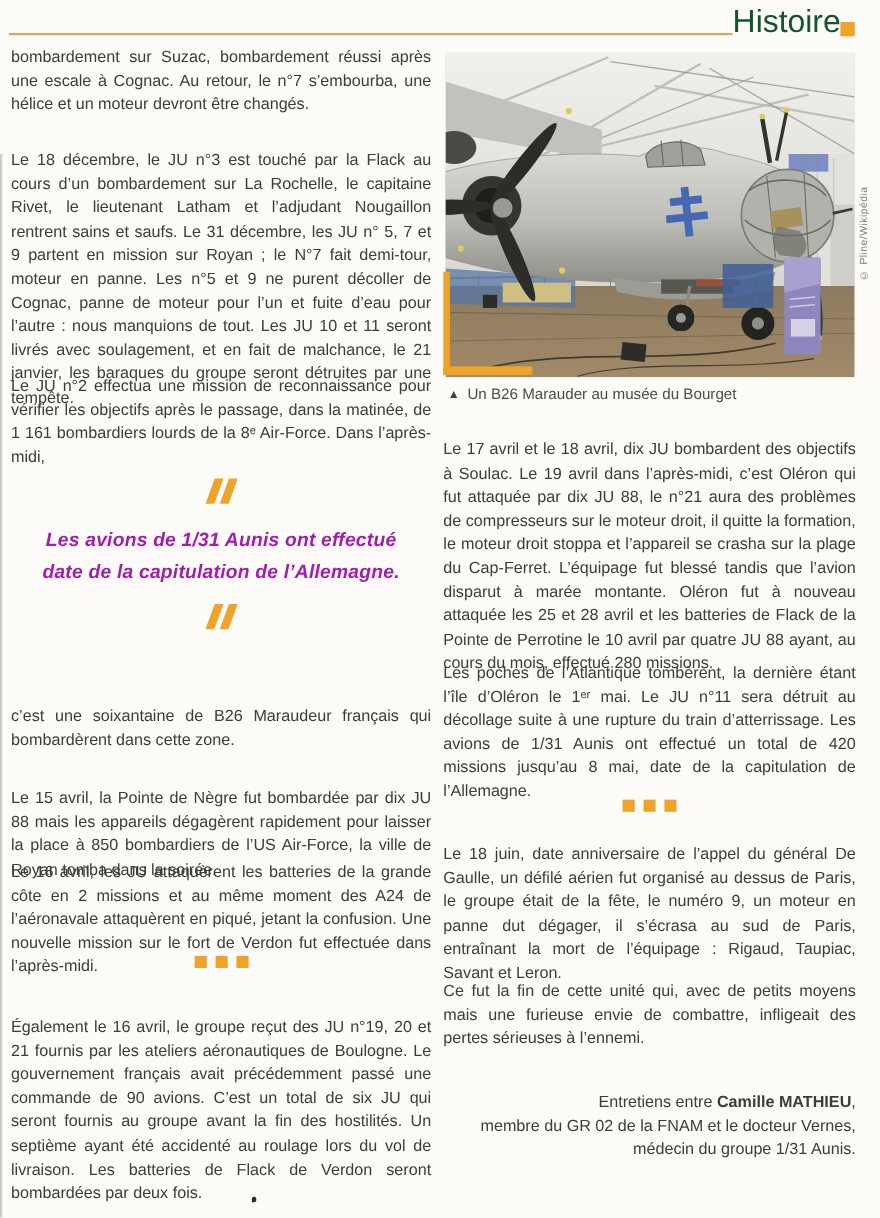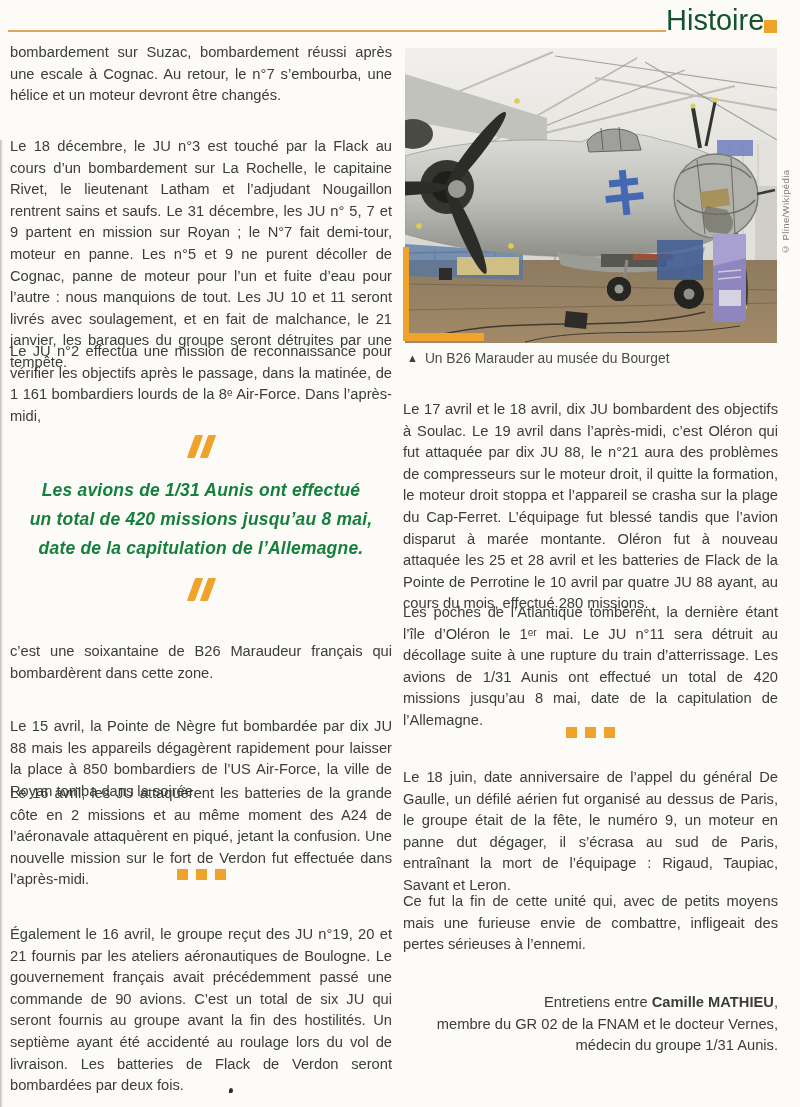--- a/index.html
+++ b/index.html
@@ -23,21 +23,21 @@
     font-size:14.7px; line-height:21.6px; text-align:justify; margin:0;
   }
   .p.right{left:403px; width:375px;}
   #lp1{top:42px;} #lp2{top:136px;} #lp3{top:341px;}
   #lp4{top:641px;} #lp5{top:716px;} #lp6{top:783px;} #lp7{top:924px;}
   #rp1{top:399px;} #rp2{top:602px;} #rp3{top:767px;} #rp4{top:891px;}
   
   .quote{position:absolute; left:10px; top:435px; width:382px; text-align:center;}
   .qmark{display:flex; justify-content:center; gap:5px; height:24px;}
   .qmark i{display:block; width:8px; height:23px; background:#efa32b; transform:skewX(-20deg); border-radius:1px;}
-  .quote-lines{margin:17px 0 15px 0; color:#15803d; font-weight:bold; font-style:italic;
+  .quote-lines{margin:17px 0 15px 0; color:#a21caf; font-weight:bold; font-style:italic;
     font-size:17.5px; line-height:29px; letter-spacing:.2px;}
   
   .sep{position:absolute; display:flex; gap:8px; justify-content:center;}
   .sep i{display:block; width:11px; height:11px; background:#efa32b;}
   #sep-left{left:10px; top:869px; width:382px;}
   #sep-right{left:403px; top:727px; width:375px;}
   
   .photo{position:absolute; left:405px; top:48px; width:372px; height:295px; overflow:hidden; background:#dedcd6;}
   .photo svg{display:block; width:100%; height:100%;}
   .deco-v{position:absolute; left:403px; top:247px; width:6px; height:94px; background:#efa32b;}
@@ -71,21 +71,20 @@
   <p class="p" id="lp2">Le 18 décembre, le JU n°3 est touché par la Flack au cours d’un bombardement sur La Rochelle, le capitaine Rivet, le lieutenant Latham et l’adjudant Nougaillon rentrent sains et saufs. Le 31 décembre, les JU n° 5, 7 et 9 partent en mission sur Royan ; le N°7 fait demi-tour, moteur en panne. Les n°5 et 9 ne purent décoller de Cognac, panne de moteur pour l’un et fuite d’eau pour l’autre : nous manquions de tout. Les JU 10 et 11 seront livrés avec soulagement, et en fait de malchance, le 21 janvier, les baraques du groupe seront détruites par une tempête.</p>
   <p class="p" id="lp3">Le JU n°2 effectua une mission de reconnaissance pour vérifier les objectifs après le passage, dans la matinée, de 1 161 bombardiers lourds de la 8ᵉ Air-Force. Dans l’après-midi,</p>
 
   <div class="quote">
     <div class="qmark">
         <i></i>
         <i></i>
       </div>
     <div class="quote-lines">
       <div>Les avions de 1/31 Aunis ont effectué</div>
-      <div>un total de 420 missions jusqu’au 8 mai,</div>
       <div>date de la capitulation de l’Allemagne.</div>
     </div>
     <div class="qmark">
         <i></i>
         <i></i>
       </div>
   </div>
 
   <p class="p" id="lp4">c’est une soixantaine de B26 Maraudeur français qui bombardèrent dans cette zone.</p>
   <p class="p" id="lp5">Le 15 avril, la Pointe de Nègre fut bombardée par dix JU 88 mais les appareils dégagèrent rapidement pour laisser la place à 850 bombardiers de l’US Air-Force, la ville de Royan tomba dans la soirée.</p>

